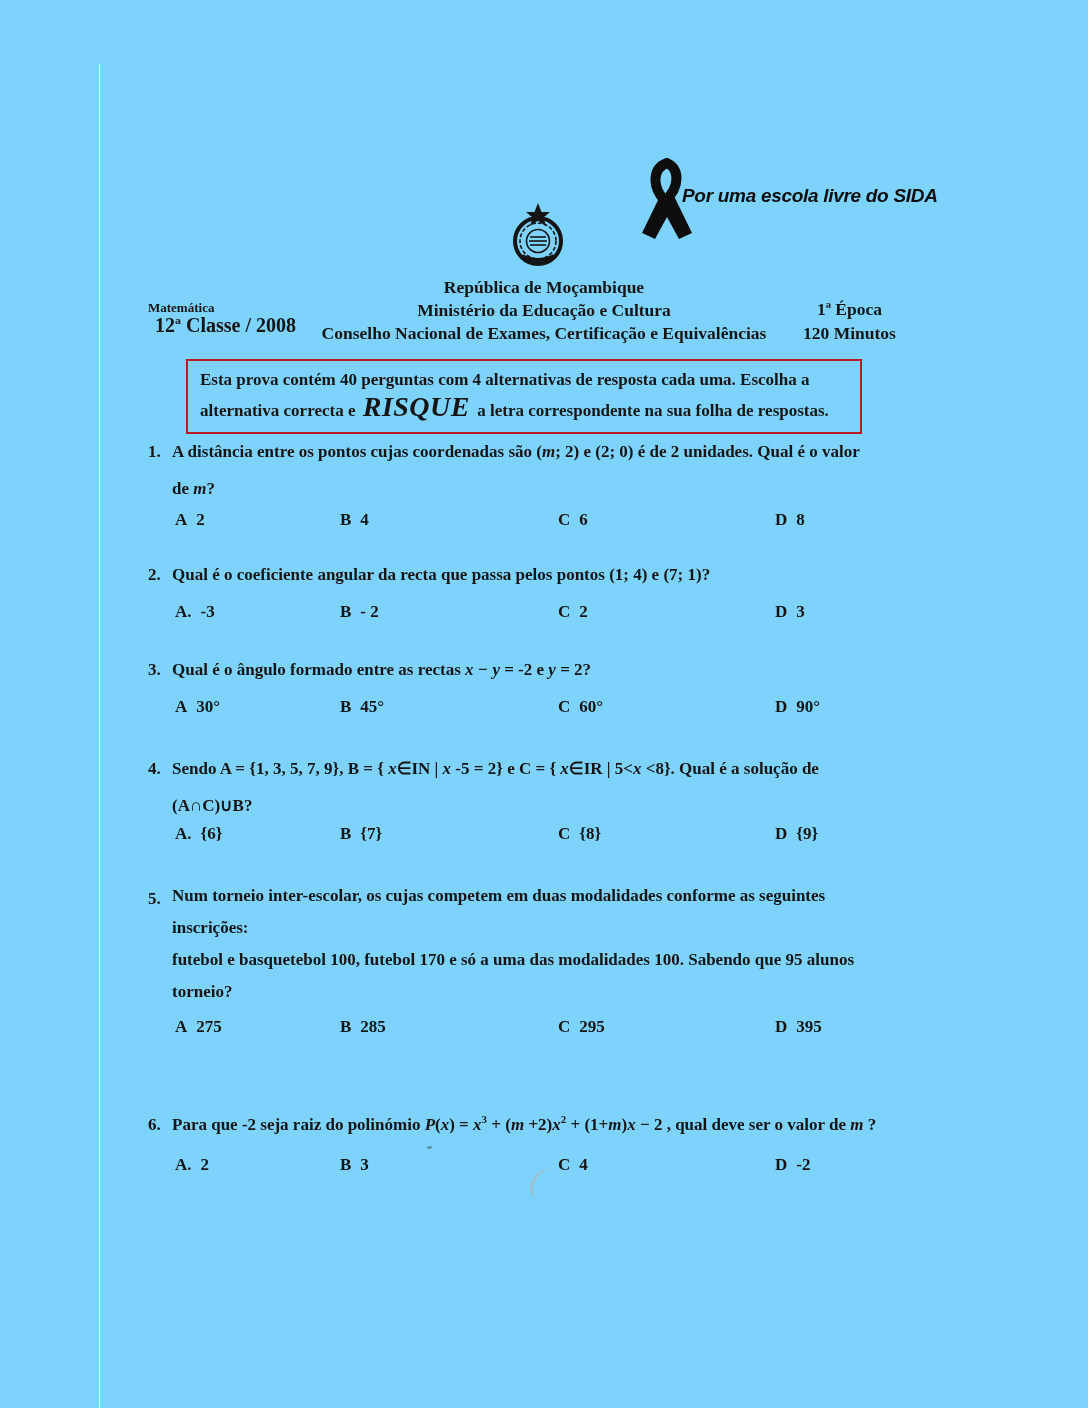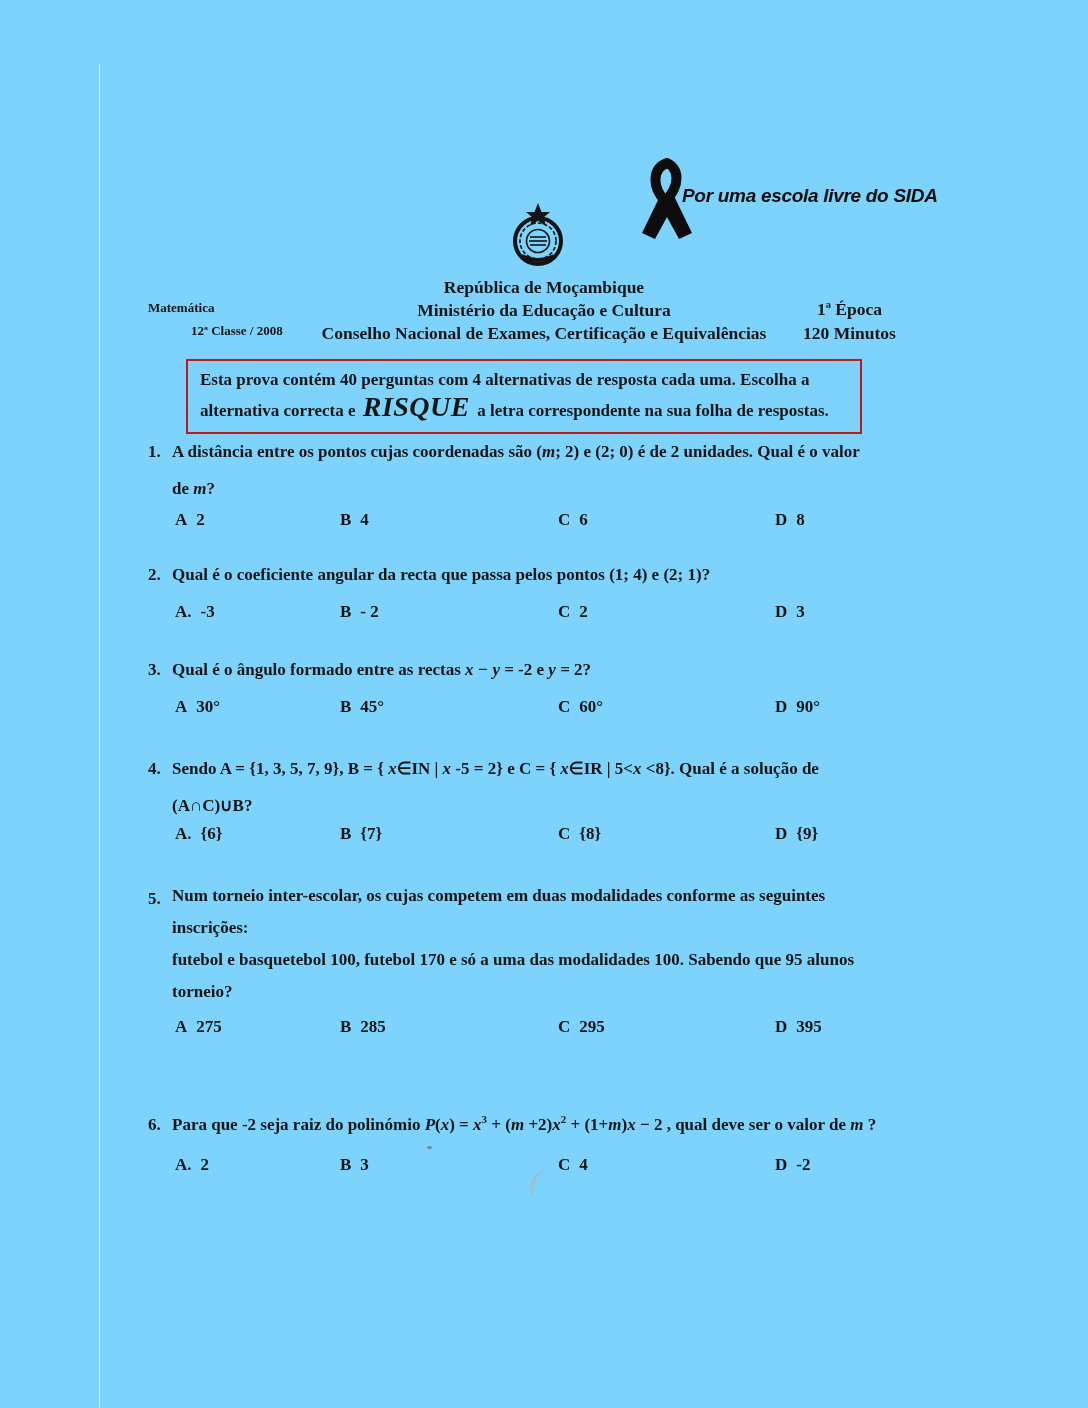--- a/index.html
+++ b/index.html
@@ -17,21 +17,21 @@
     position:absolute;left:54px;top:27px;
     font-family:"Liberation Sans",sans-serif;font-style:italic;font-weight:800;
     font-size:19px;color:#0d0d0d;letter-spacing:-0.3px;white-space:nowrap;
   }
   
   .emblem{position:absolute;left:510px;top:202px;}
 
   
   .h-center{position:absolute;left:0;right:0;top:276px;text-align:center;font-size:17.5px;line-height:23px;}
   .h-left1{position:absolute;left:148px;top:300px;font-size:13px;}
-  .h-left2{position:absolute;left:155px;top:323px;font-size:13px;margin-left:36px;}
+  .h-left2{position:absolute;left:155px;top:314px;font-size:20px;}
   .h-right{position:absolute;left:792px;top:297px;width:115px;text-align:center;font-size:17.5px;line-height:24px;}
 
   
   .inst{
     position:absolute;left:186px;top:359px;width:676px;box-sizing:border-box;
     border:2px solid #b91c1c;padding:5px 8px 8px 12px;font-size:17px;line-height:27px;
   }
   .inst .risque{font-style:italic;font-size:28px;letter-spacing:0.5px;margin:0 3px;}
 
   
@@ -119,21 +119,21 @@
           <span class="opt"><span class="olab">B</span><span class="oval">4</span></span>
           <span class="opt"><span class="olab">C</span><span class="oval">6</span></span>
           <span class="opt"><span class="olab">D</span><span class="oval">8</span></span>
         </div>
       </div>
   </section>
   <section class="q q2">
     <span class="qnum">2.</span>
     <div class="qbody">
         <div class="qlines">
-          <div class="ql"><span>Qual é o coeficiente angular da recta que passa pelos pontos (1; 4) e (2; 1)?</span></div>
+          <div class="ql"><span>Qual é o coeficiente angular da recta que passa pelos pontos (1; 4) e (7; 1)?</span></div>
         </div>
         <div class="opts">
           <span class="opt"><span class="olab">A.</span><span class="oval">-3</span></span>
           <span class="opt"><span class="olab">B</span><span class="oval">- 2</span></span>
           <span class="opt"><span class="olab">C</span><span class="oval">2</span></span>
           <span class="opt"><span class="olab">D</span><span class="oval">3</span></span>
         </div>
       </div>
   </section>
   <section class="q q3">

